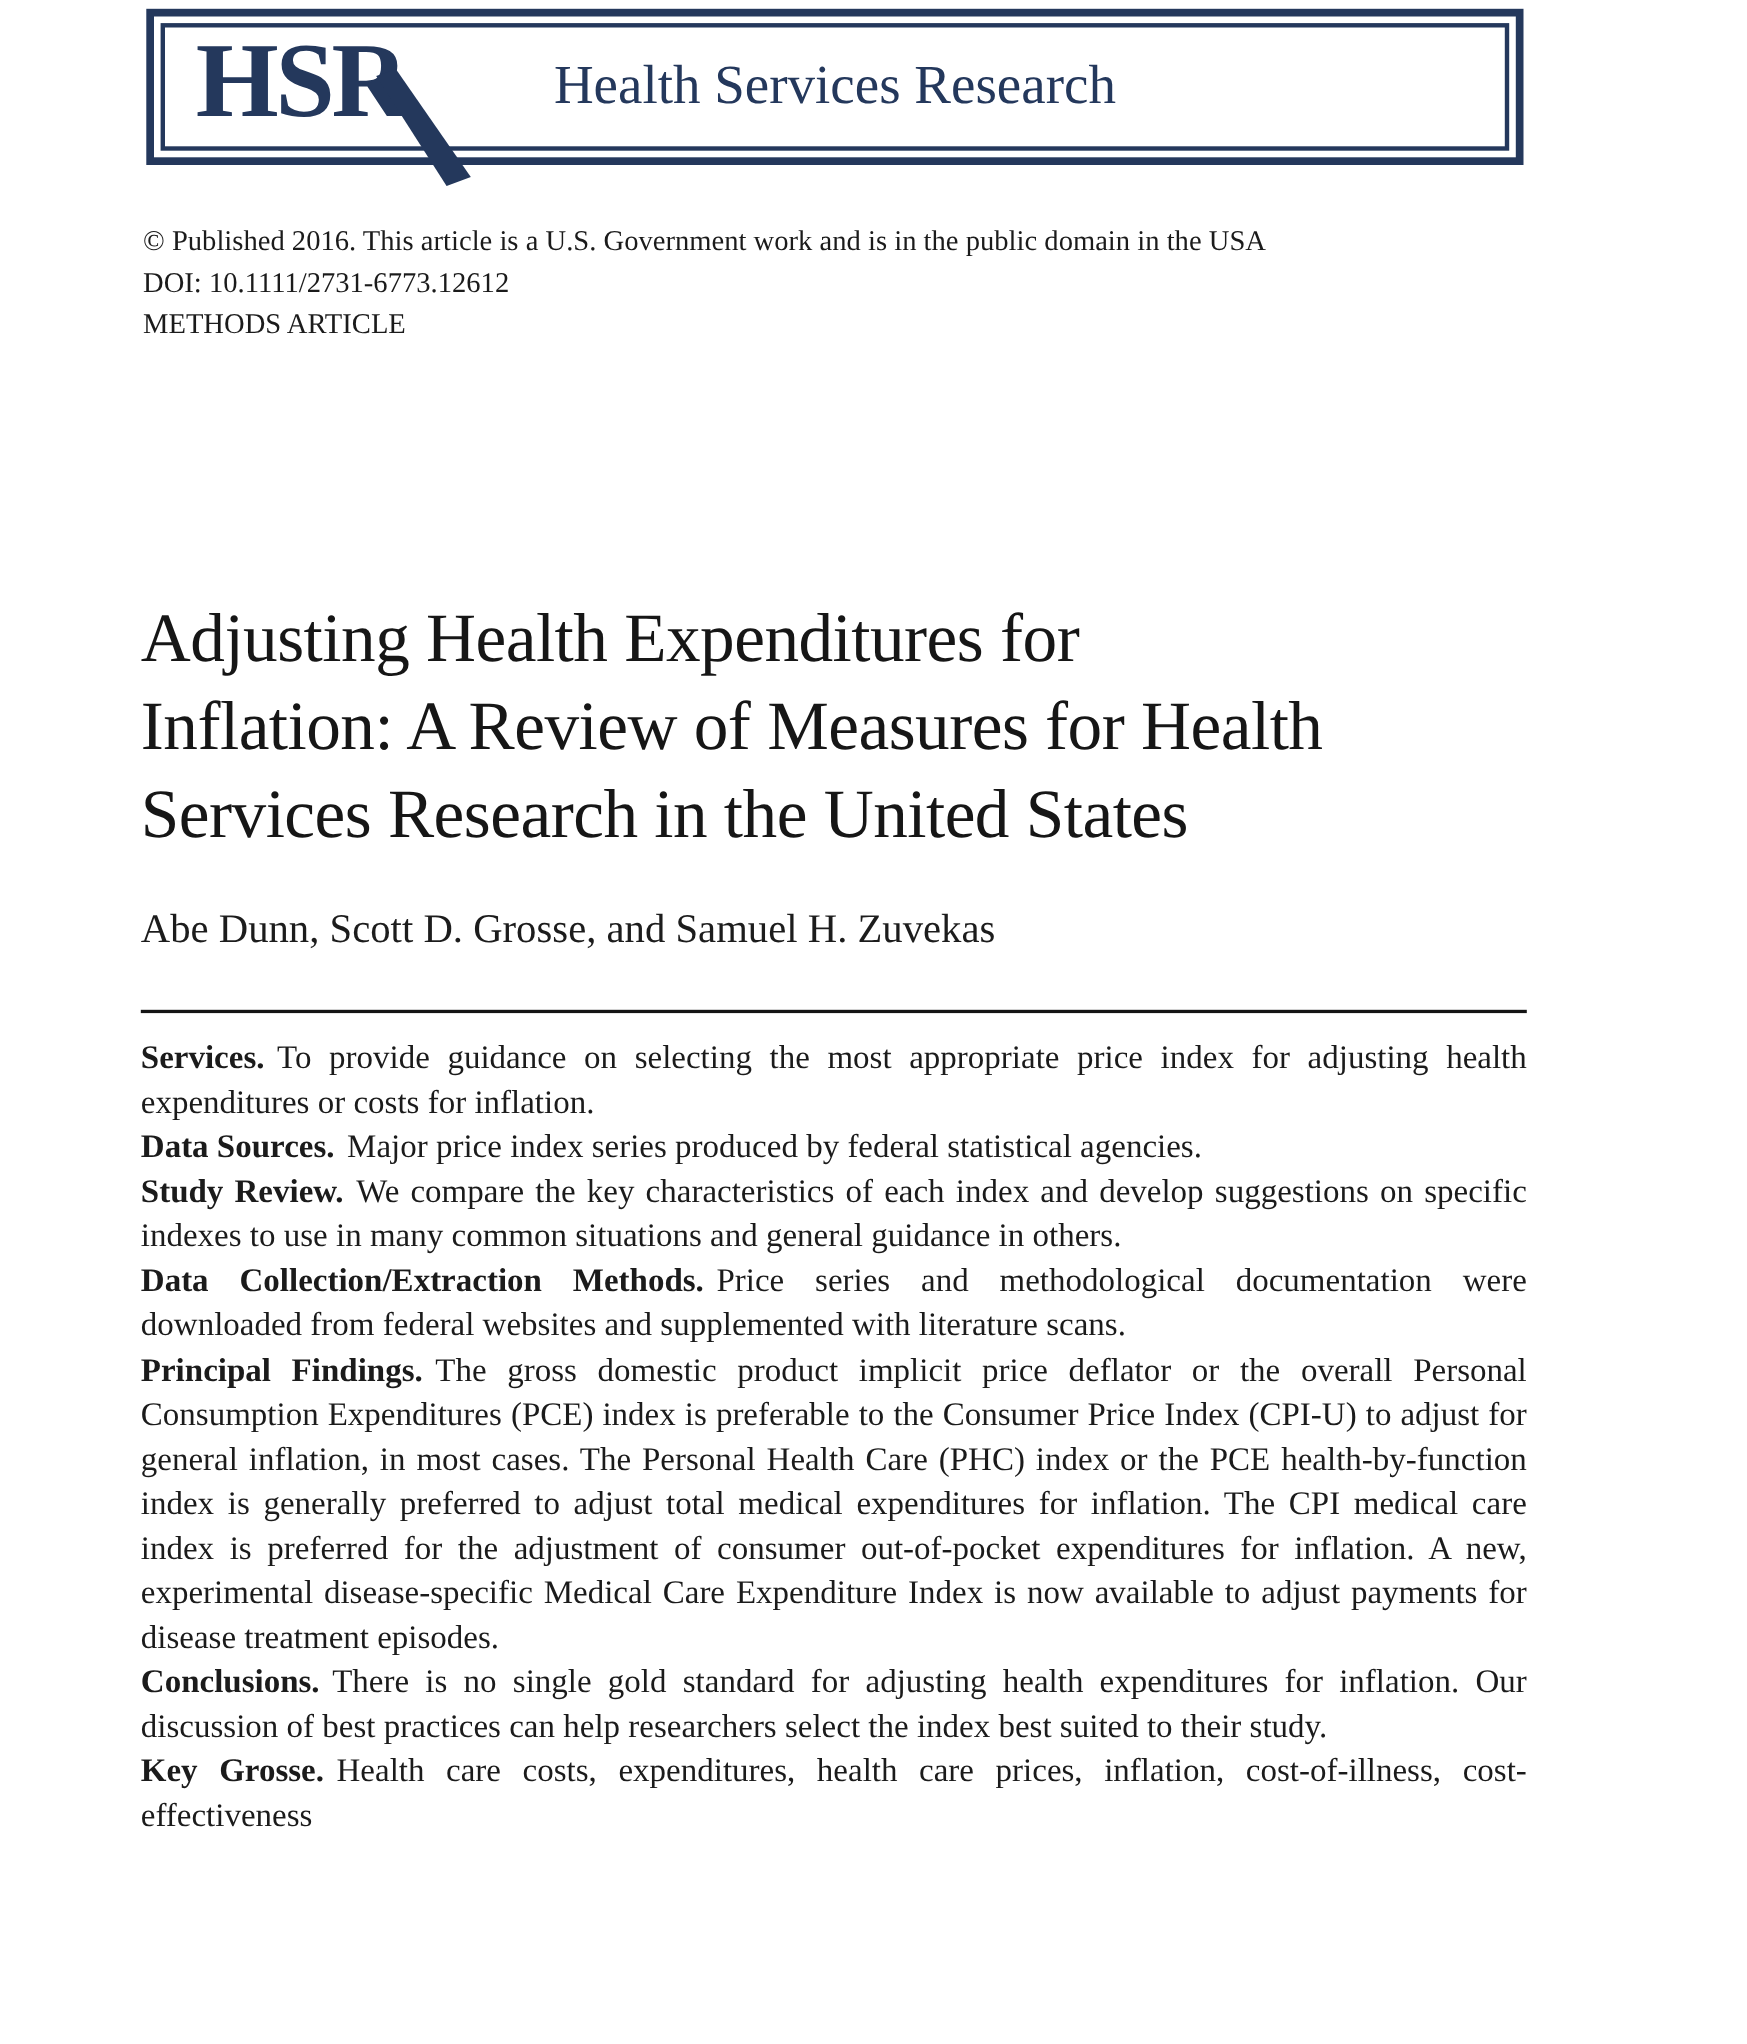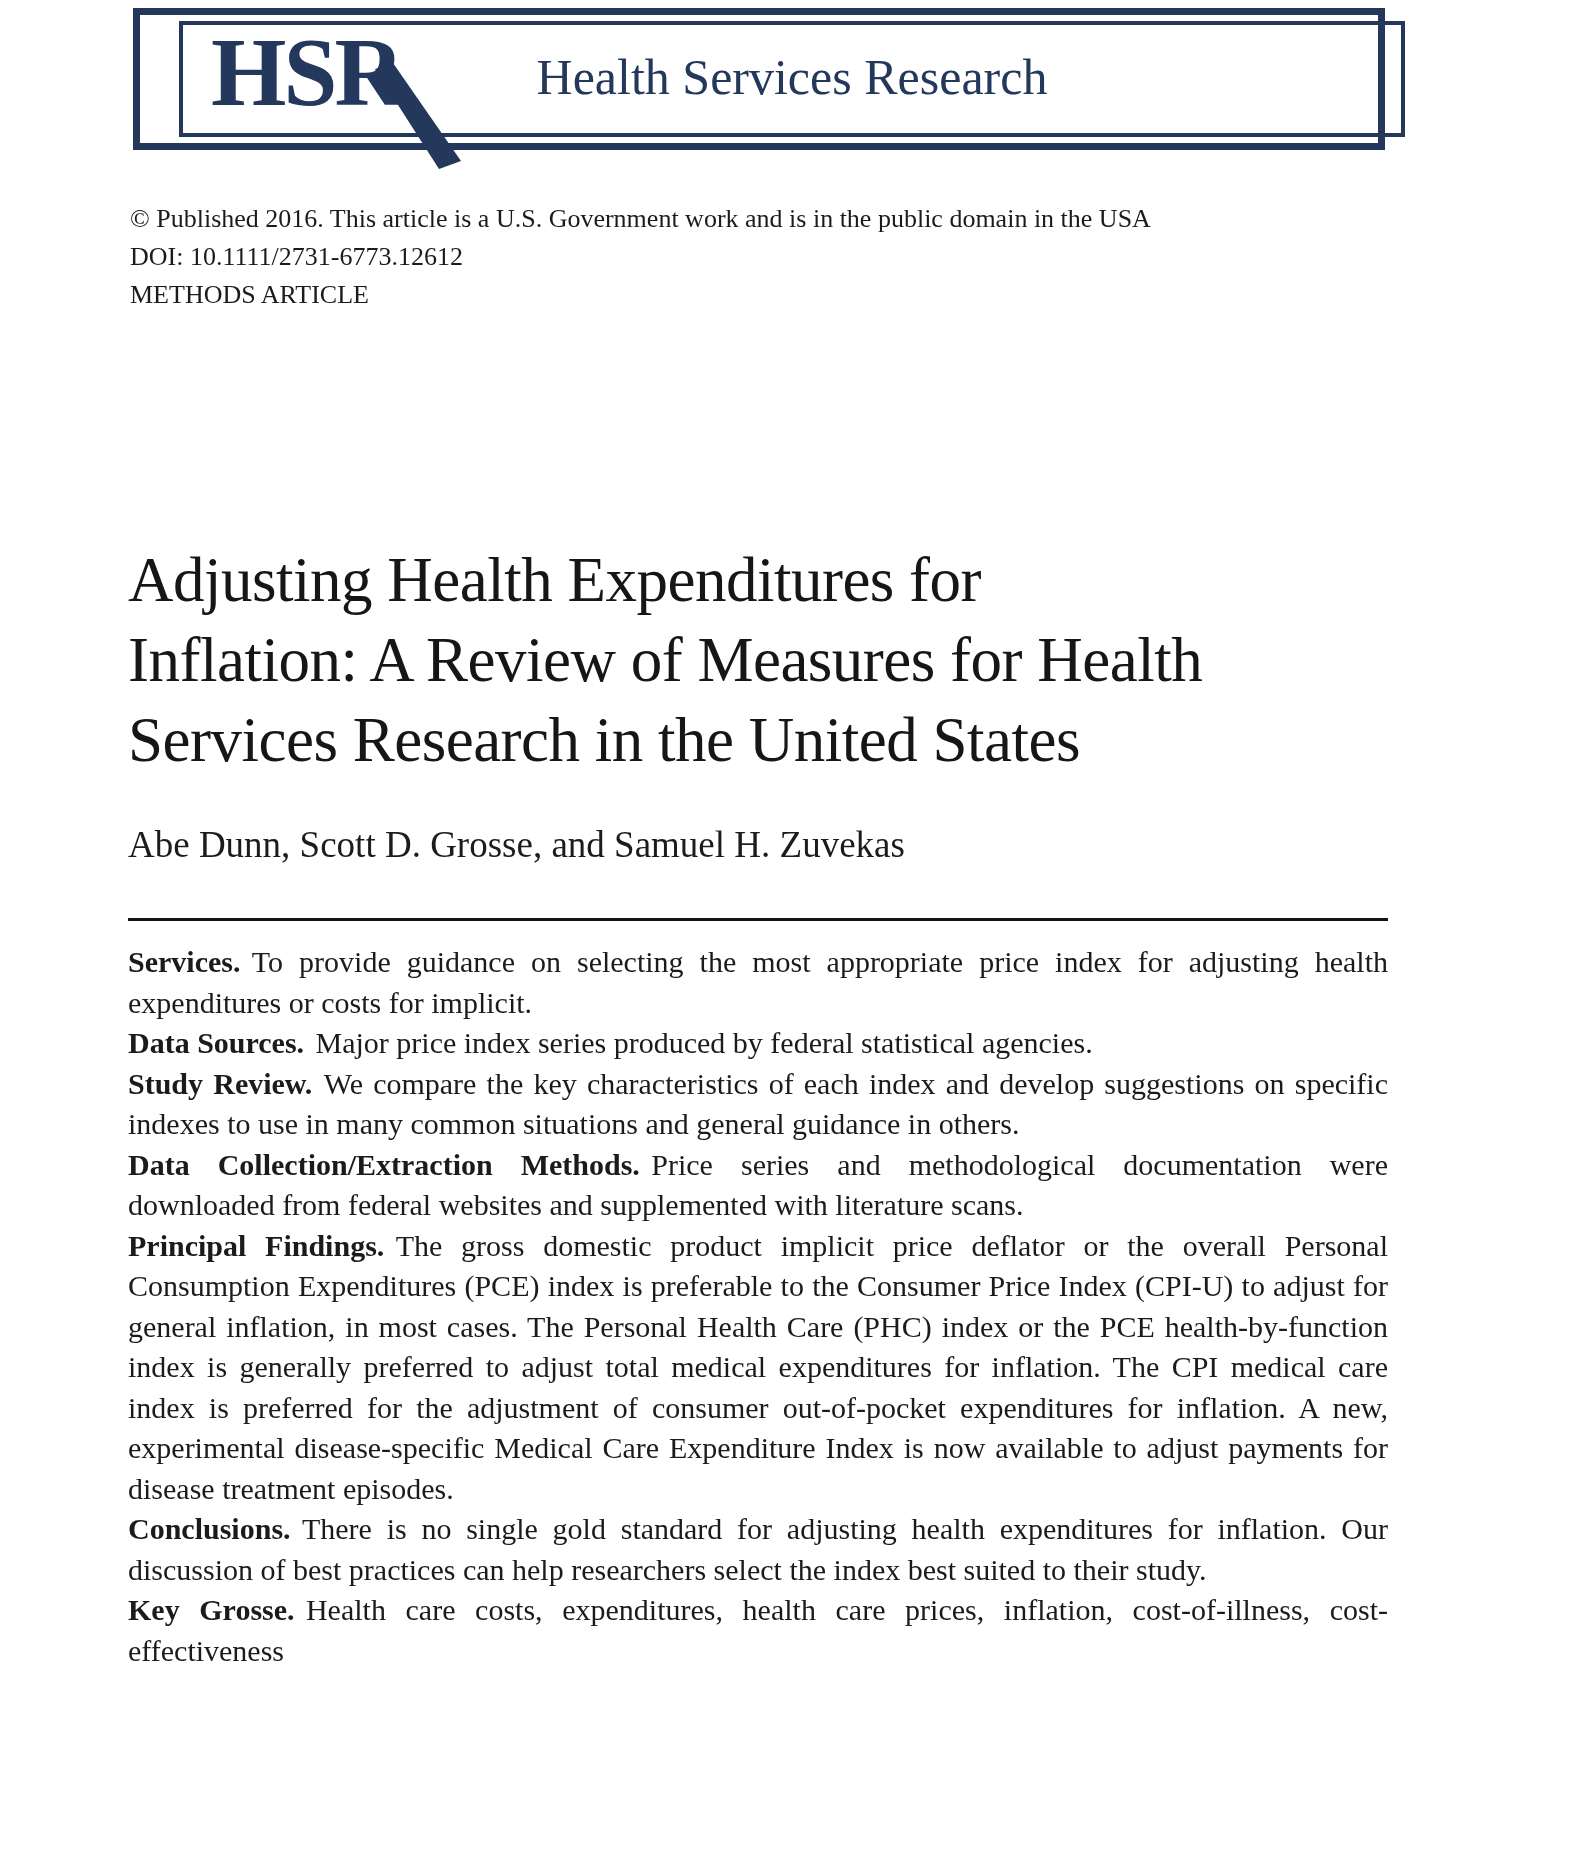--- a/index.html
+++ b/index.html
@@ -24,21 +24,20 @@
     position:absolute;left:133px;top:8px;width:1252px;height:142px;
     border:7px solid var(--navy);
     padding:6px;
     background:#fff;
     overflow:visible;
   }
   .masthead-inner{
     position:relative;width:100%;height:100%;
     border:4px solid var(--navy);
     overflow:visible;
-    margin-left:33px;
   }
   .logo{
     position:absolute;left:28px;top:-8px;height:112px;
     display:flex;align-items:center;
     overflow:visible;
   }
   .logo-text{
     font-size:97px;line-height:112px;font-weight:bold;
     color:var(--navy);
     letter-spacing:-3px;
@@ -123,21 +122,21 @@
     <span class="tl">Inflation: A Review of Measures for Health</span>
     <span class="tl">Services Research in the United States</span>
   </h1>
 
   <div class="authors">Abe Dunn, Scott D. Grosse, and Samuel H. Zuvekas</div>
 
   <div class="rule"></div>
 
   <section class="abstract">
     <p class="abs-para">
-      <span class="abs-label">Services.</span><span>To provide guidance on selecting the most appropriate price index for adjusting health expenditures or costs for implicit.</span>
+      <span class="abs-label">Services.</span><span>To provide guidance on selecting the most appropriate price index for adjusting health expenditures or costs for inflation.</span>
     </p>
     <p class="abs-para">
       <span class="abs-label">Data Sources.</span><span>Major price index series produced by federal statistical agencies.</span>
     </p>
     <p class="abs-para">
       <span class="abs-label">Study Review.</span><span>We compare the key characteristics of each index and develop suggestions on specific indexes to use in many common situations and general guidance in others.</span>
     </p>
     <p class="abs-para">
       <span class="abs-label">Data Collection/Extraction Methods.</span><span>Price series and methodological documentation were downloaded from federal websites and supplemented with literature scans.</span>
     </p>

